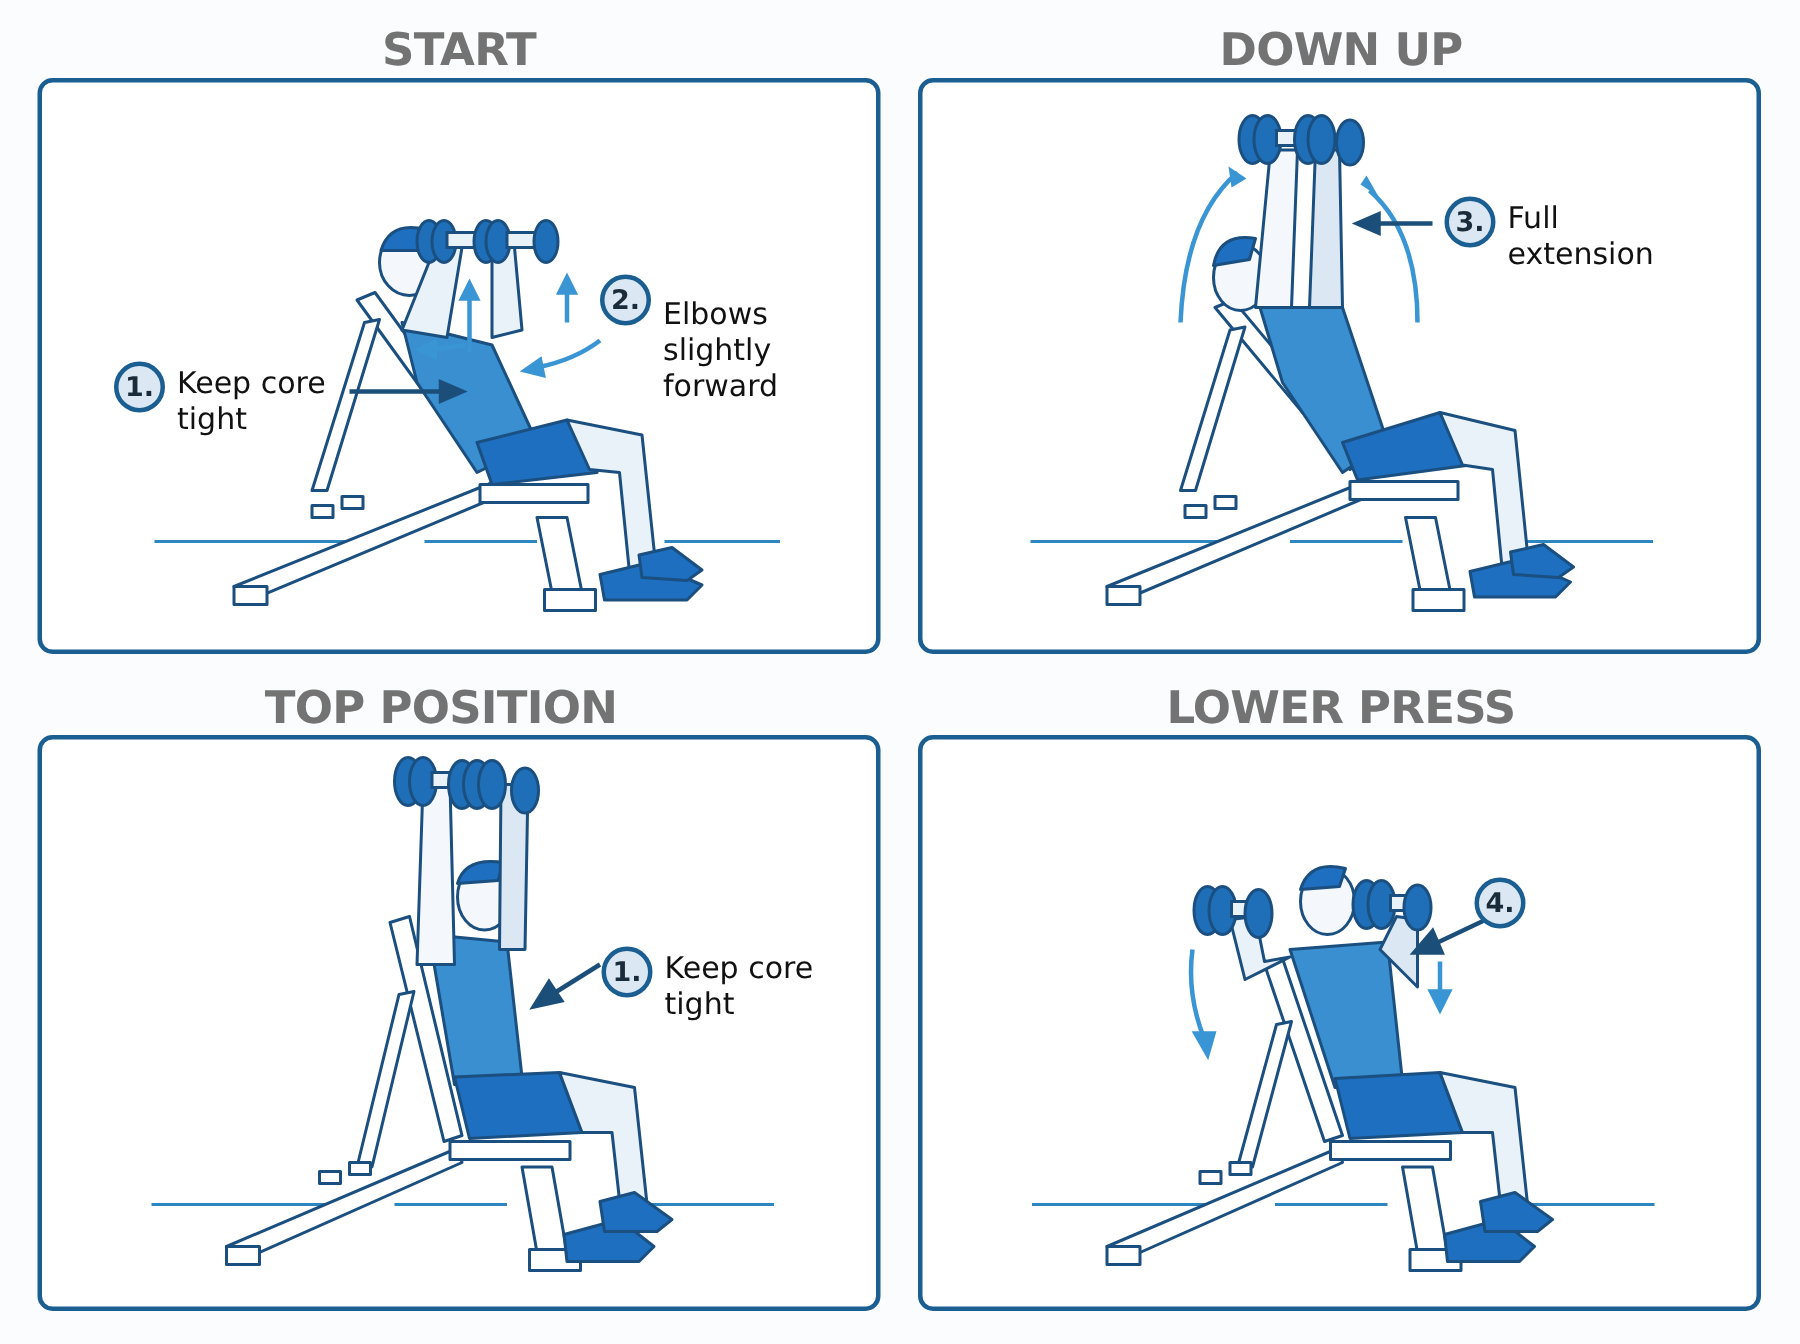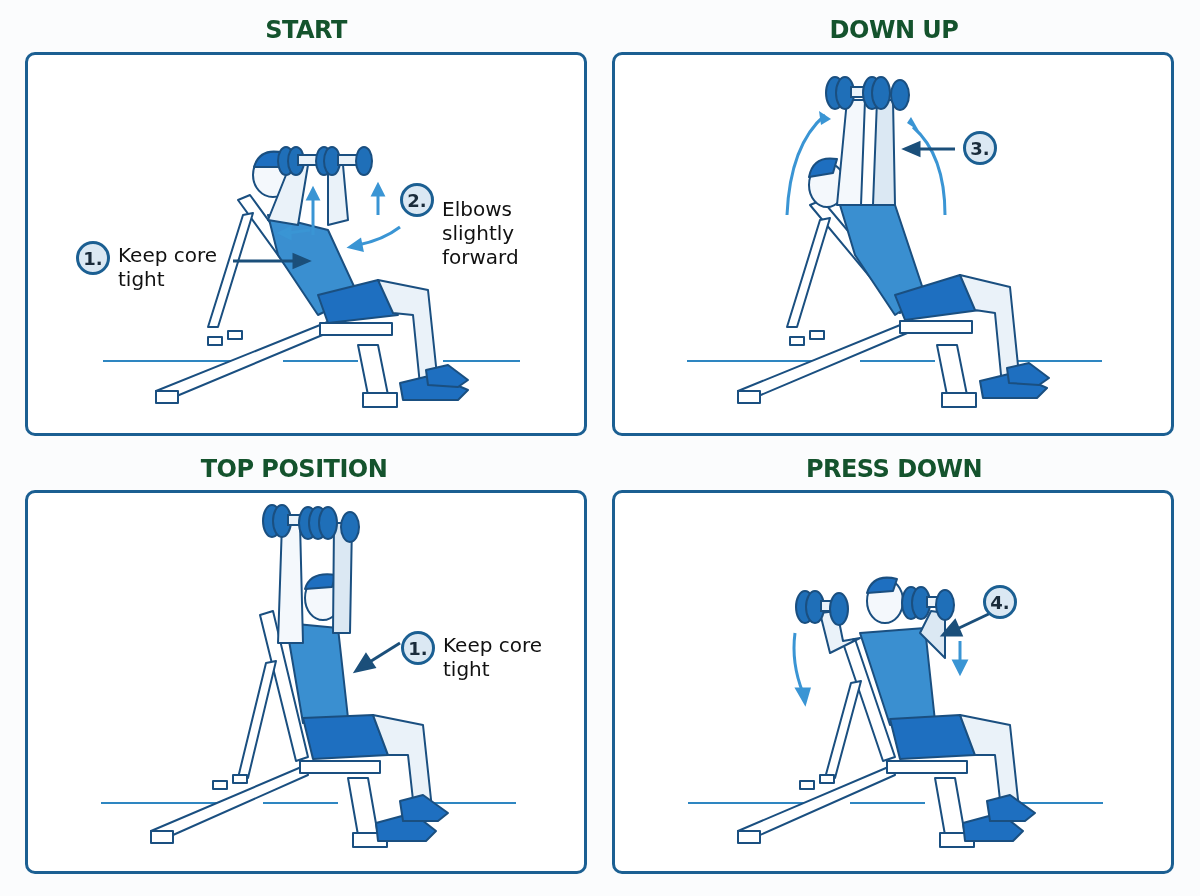--- a/index.html
+++ b/index.html
@@ -1,21 +1,21 @@
 <!DOCTYPE html>
 <html><head>
 <meta charset="utf-8">
 <style>
   * { box-sizing: border-box; margin: 0; padding: 0; }
   html, body { width: 1200px; height: 896px; background: #fbfcfd; overflow: hidden; }
   body { font-family: "Liberation Sans", "DejaVu Sans", sans-serif; position: relative; }
   .step-title {
     position: absolute; width: 560px; text-align: center;
     font-family: "DejaVu Sans", sans-serif; font-weight: bold;
-    font-size: 24px; color: #14532d; letter-spacing: -0.5px;
+    font-size: 30px; color: #737373; letter-spacing: -0.5px;
   }
   .panel {
     position: absolute; width: 562px; height: 384px;
     border: 3px solid #1b5f92; border-radius: 10px; background: #ffffff;
   }
   .panel svg { position: absolute; left: 0; top: 0; }
   .callout { position: absolute; display: flex; align-items: flex-start; gap: 8px; }
   .badge {
     width: 34px; height: 34px; border-radius: 50%;
     border: 3px solid #1b5f92; background: #dbe8f3;
@@ -149,20 +149,22 @@
       <polygon points="204,56 216,64 206,70"></polygon>
         <polygon points="292,68 304,76 296,62"></polygon>
     </g>
     <g stroke="#1b4f7a" stroke-width="3" fill="#1b4f7a">
       <line x1="340" y1="94" x2="302" y2="94"></line>
         <polygon points="304,88 304,100 290,94"></polygon>
     </g>
   </svg>
   <div class="callout" style="left:348px; top:76px;">
     <div class="badge">3.</div>
+    <div class="callout-text" style="margin-top:2px;">Full
+extension</div>
   </div>
 </div>
 
 <div class="step-title" style="left:14px; top:455px;">TOP POSITION</div>
 <div class="panel" style="left:25px; top:490px;">
   <svg width="556" height="378" viewBox="0 0 556 378">
     <g stroke="#2e86c1" stroke-width="2">
       <line x1="73" y1="310" x2="190" y2="310"></line>
         <line x1="235" y1="310" x2="310" y2="310"></line>
         <line x1="400" y1="310" x2="488" y2="310"></line>
@@ -203,21 +205,21 @@
         <polygon points="338,162 346,174 328,178"></polygon>
     </g>
   </svg>
   <div class="callout" style="left:373px; top:138px;">
     <div class="badge">1.</div>
     <div class="callout-text" style="margin-top:2px;">Keep core
 tight</div>
   </div>
 </div>
 
-<div class="step-title" style="left:614px; top:455px;">PRESS DOWN</div>
+<div class="step-title" style="left:614px; top:455px;">LOWER PRESS</div>
 <div class="panel" style="left:612px; top:490px;">
   <svg width="556" height="378" viewBox="0 0 556 378">
     <g stroke="#2e86c1" stroke-width="2">
       <line x1="73" y1="310" x2="190" y2="310"></line>
         <line x1="235" y1="310" x2="310" y2="310"></line>
         <line x1="400" y1="310" x2="488" y2="310"></line>
     </g>
     <g fill="#fff" stroke="#1a4f80" stroke-width="2" stroke-linejoin="round">
       <polygon points="123,338 278,272 280,282 127,350"></polygon>
       <rect x="123" y="338" width="22" height="12"></rect>

